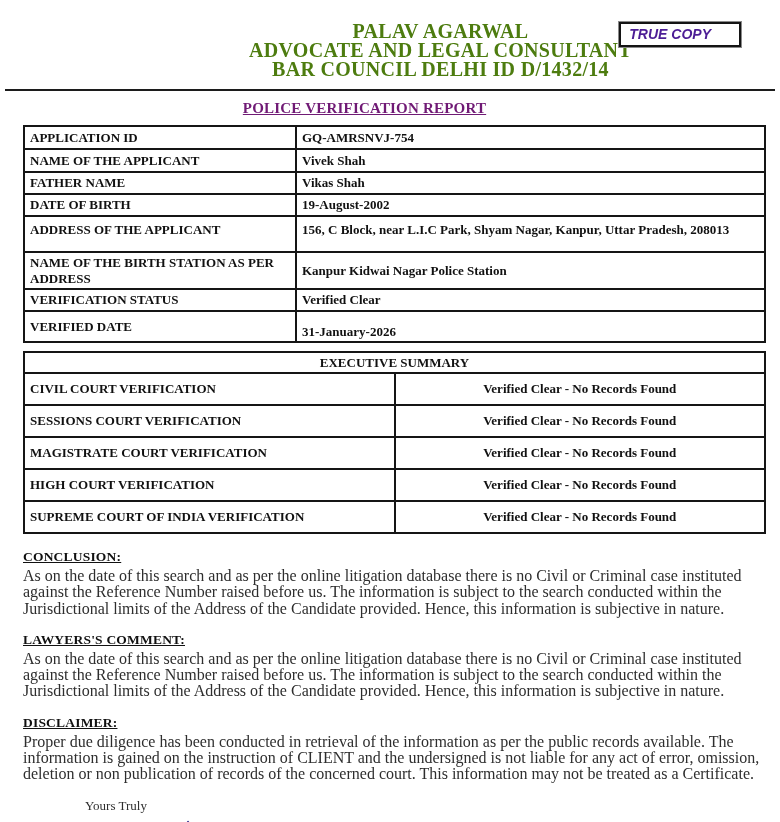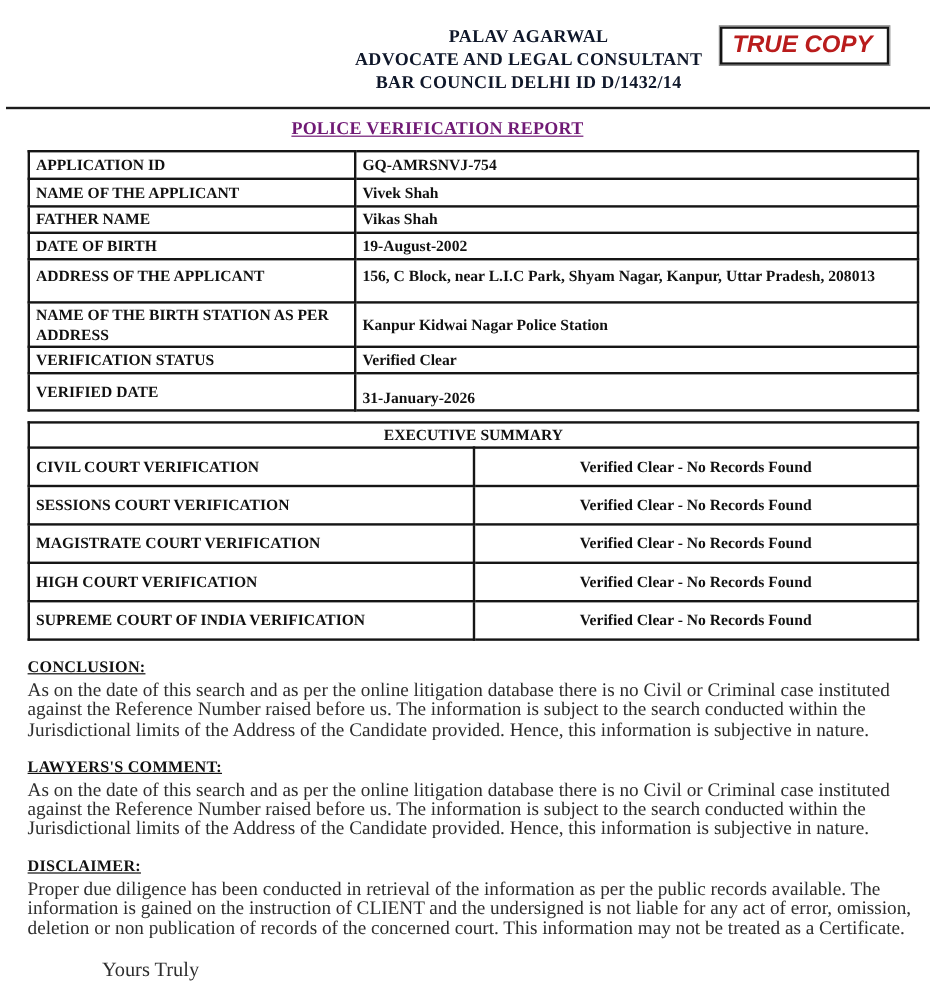--- a/index.html
+++ b/index.html
@@ -10,38 +10,38 @@
     overflow: hidden;
   }
   .page { position: relative; width: 780px; height: 822px; padding: 22px 14px 0 23px; }
 
   
   .letterhead { position: relative; height: 58px; }
   .letterhead-text {
     text-align: center;
     padding-left: 92px;
     font-weight: bold;
-    color: #0f172a;
-    font-size: 15px;
+    color: #4d7c0f;
+    font-size: 20px;
     line-height: 19px;
     letter-spacing: 0.3px;
   }
   .stamp {
     position: absolute;
     top: 0;
     right: 25px;
     border: 2px solid #141414;
     outline: 1px solid #8a8a8a;
     outline-offset: 0px;
-    padding: 2px 12px 3px 8px;
+    padding: 2px 28px 3px 8px;
     font-family: "Liberation Sans", sans-serif;
     font-weight: bold;
     font-style: italic;
-    font-size: 20px;
-    color: #b91c1c;
+    font-size: 14px;
+    color: #4c1d95;
     background: #ffffff;
   }
   .top-rule {
     border-top: 2px solid #1c1c1c;
     margin: 9px 0 0 -18px;
     width: 770px;
   }
   .doc-title {
     text-align: center;
     margin: 9px 60px 0 0;
@@ -90,21 +90,21 @@
   }
   .section p {
     margin-top: 3px;
     font-size: 16px;
     line-height: 16.3px;
     color: #2e2e2e;
     width: 741px;
   }
 
   
-  .closing { margin: 15px 0 0 62px; font-size: 17px; color: #2e2e2e; }
+  .closing { margin: 15px 0 0 62px; font-size: 13px; color: #2e2e2e; }
   .signature-wrap { margin: 4px 0 0 12px; height: 52px; }
   .sign-name { margin: 2px 0 0 27px; font-size: 13.5px; color: #2e2e2e; letter-spacing: 0.4px; }
 </style>
 </head>
 <body>
 
 <div class="page">
 
   <div class="letterhead">
     <div class="letterhead-text">

